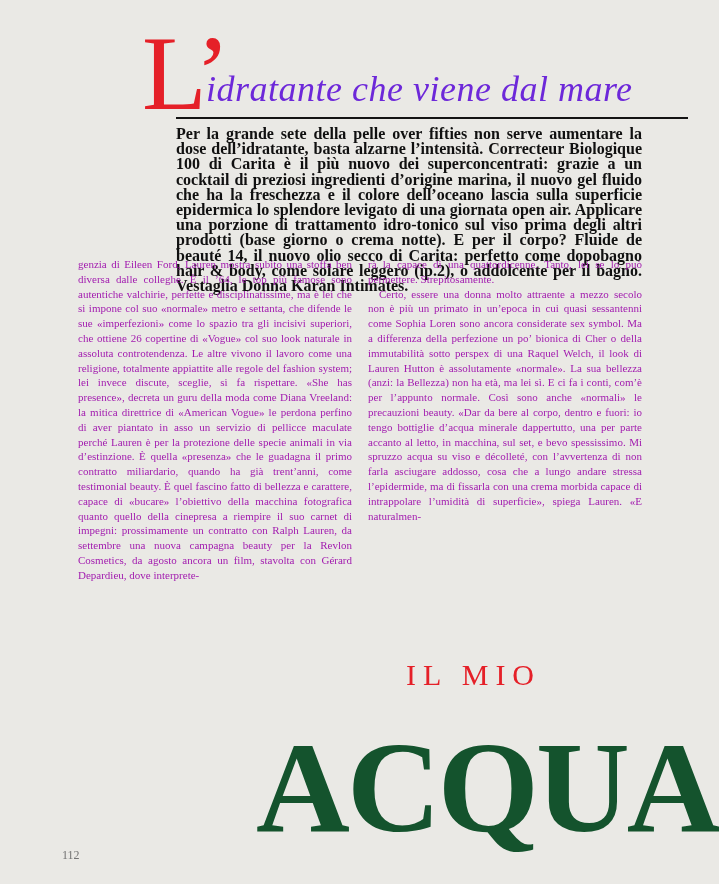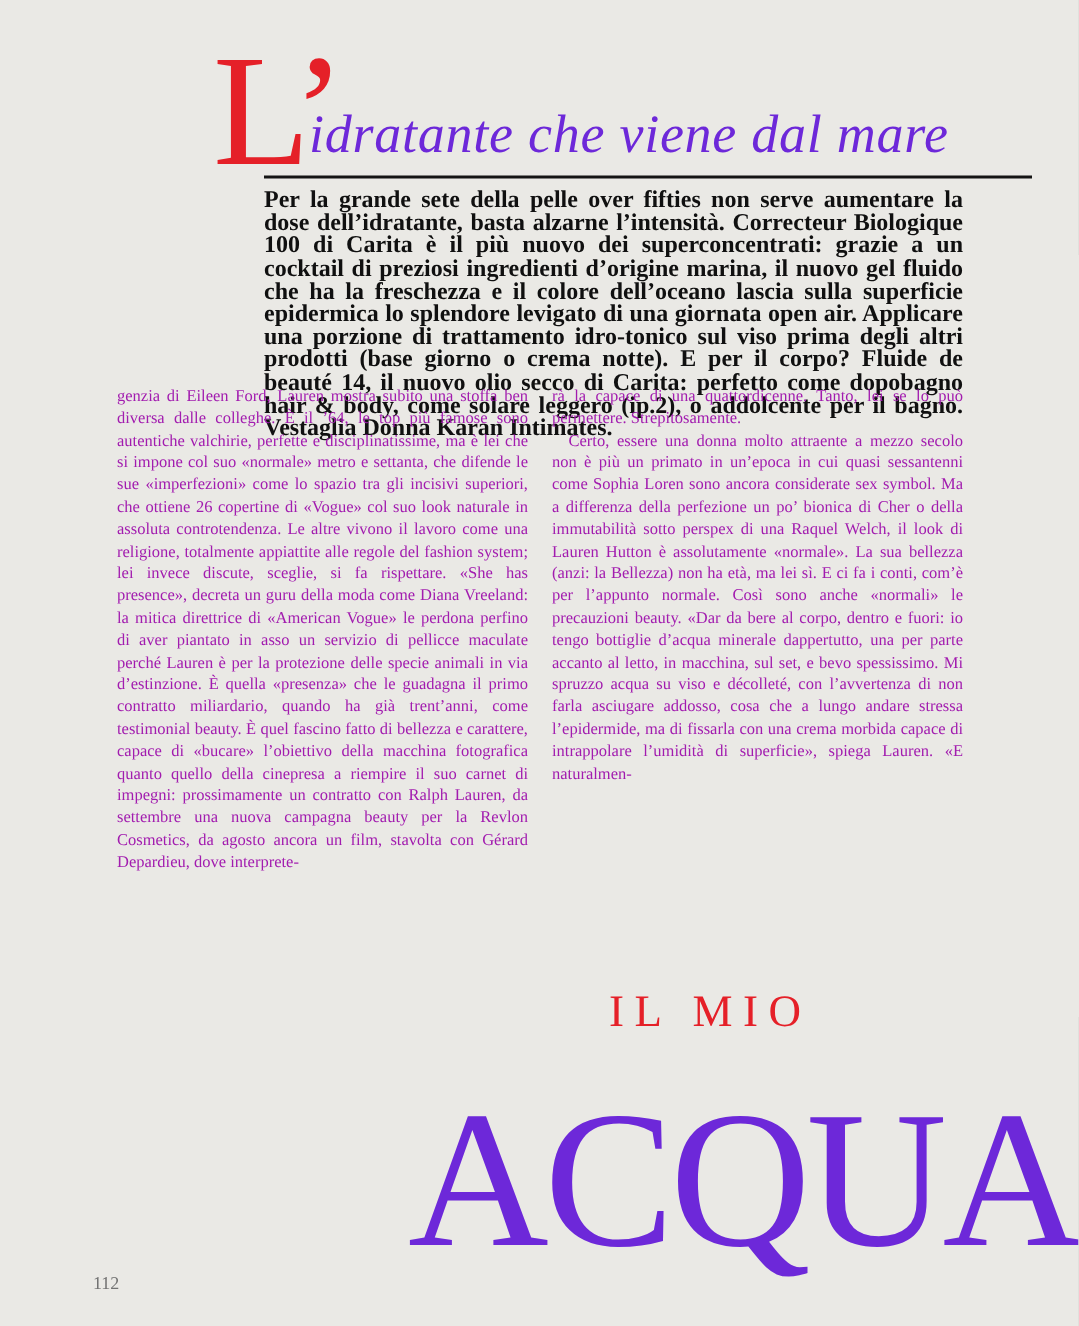--- a/index.html
+++ b/index.html
@@ -82,26 +82,26 @@
   .pq-line{
     font-size:30px;line-height:38px;
     letter-spacing:7px;
     white-space:nowrap;
     margin-left:44px;
   }
 
   
   .bigword{
     position:absolute;
-    left:272px;top:722px;
+    left:256px;top:722px;
     font-family:"Liberation Serif", serif;
-    font-weight:normal;
+    font-weight:bold;
     font-size:130px;line-height:1;
     letter-spacing:-3px;
-    color:#6d28d9;
+    color:#14532d;
     white-space:nowrap;
   }
 
   
   .pagenum{
     position:absolute;
     left:18px;top:848px;
     font-size:12px;
     color:#737373;
     margin-left:44px;

